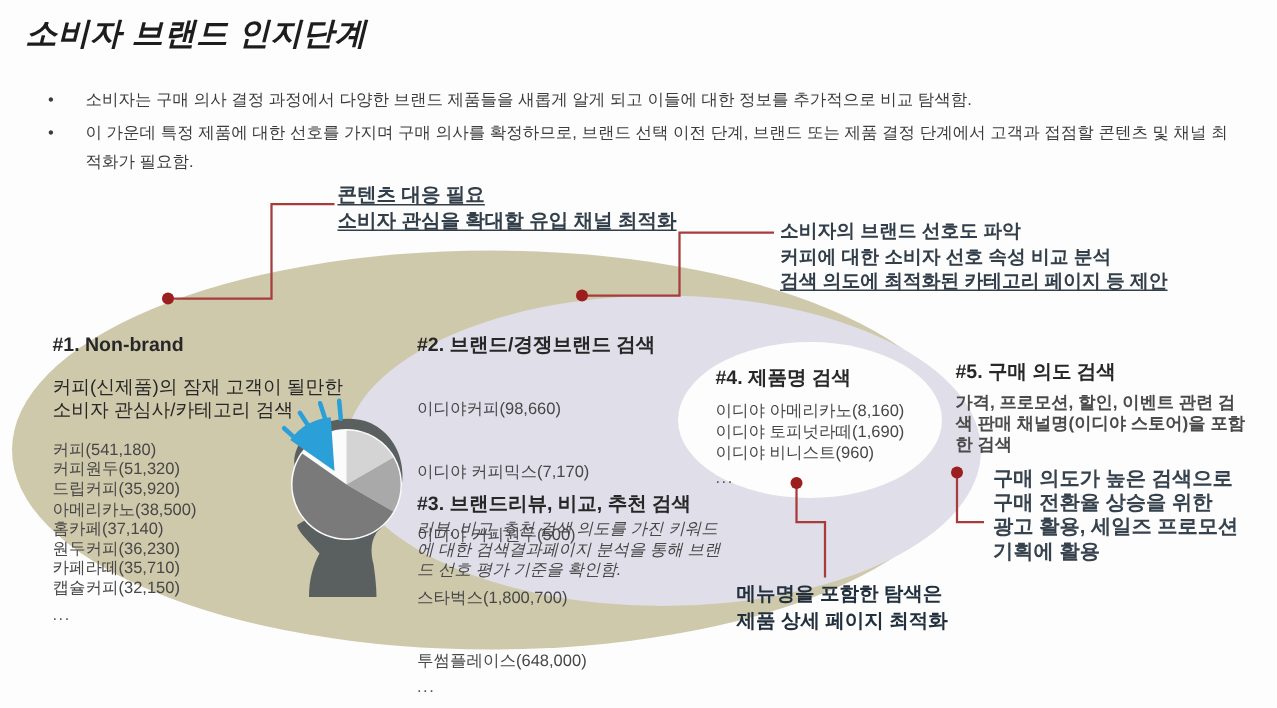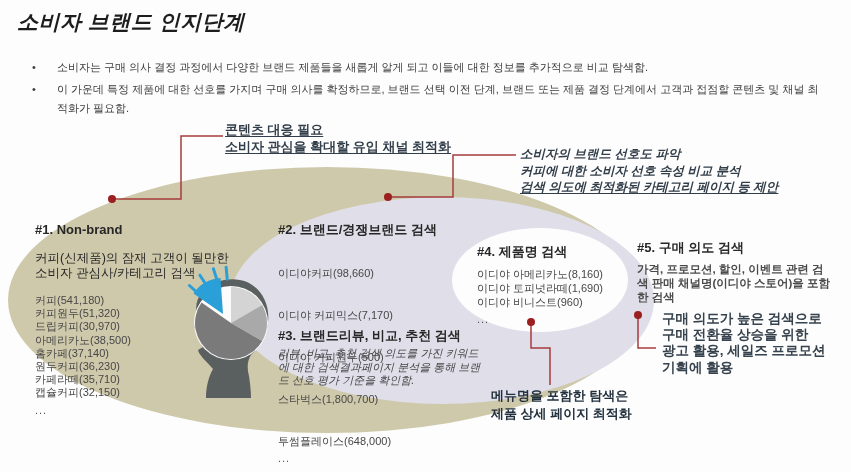--- a/index.html
+++ b/index.html
@@ -23,21 +23,21 @@
   .kw{line-height:13.2px;}
   .s2 .kw{line-height:14px;margin-top:28px;}
   .s4 .kw{line-height:14px;}
   .more{font-size:11px;color:#555;letter-spacing:1px;margin-top:5px;line-height:10px;}
   .stage-body{font-size:11px;color:#474747;line-height:13.5px;}
   .s5 .stage-body{font-size:11.5px;font-weight:600;line-height:14px;color:#4a4a4a;}
   
   .callout{font-weight:bold;color:#323e49;}
   .co-top{left:225px;top:121px;font-size:13px;line-height:17px;}
   .co-top .ln{text-decoration:underline;text-underline-offset:2px;}
-  .co-right{left:520px;top:146px;font-size:12.5px;line-height:16.5px;font-style:italic;}
+  .co-right{left:520px;top:146px;font-size:12.5px;line-height:16.5px;}
   .co-right .u{text-decoration:underline;text-underline-offset:2px;}
   .co-mid{left:491px;top:387px;font-size:13px;line-height:18px;color:#22303e;}
   .co-br{left:662px;top:311px;font-size:13.5px;line-height:16.2px;color:#36424d;}
   .footnote{left:57px;top:445px;font-size:9px;color:#4a4a4a;}
   .overlay{left:0;top:0;pointer-events:none;}
   .headsvg{left:168px;top:262px;}
 </style>
 </head>
 <body>
 
@@ -95,21 +95,21 @@
     <div>커피에 대한 소비자 선호 속성 비교 분석</div>
     <div class="u">검색 의도에 최적화된 카테고리 페이지 등 제안</div>
   </div>
 
   <div class="abs stage s1" style="left:35px;top:222px;width:198px;">
     <div class="stage-title">#1. Non-brand</div>
     <div class="stage-sub">커피(신제품)의 잠재 고객이 될만한 소비자 관심사/카테고리 검색</div>
     <div class="kw-list" style="margin-top:13px;">
         <div class="kw">커피(541,180)</div>
         <div class="kw">커피원두(51,320)</div>
-        <div class="kw">드립커피(30,970)</div>
+        <div class="kw">드립커피(35,920)</div>
         <div class="kw">아메리카노(38,500)</div>
         <div class="kw">홈카페(37,140)</div>
         <div class="kw">원두커피(36,230)</div>
         <div class="kw">카페라떼(35,710)</div>
         <div class="kw">캡슐커피(32,150)</div>
       </div>
     <div class="more">...</div>
   </div>
 
   <div class="abs stage s2" style="left:278px;top:222px;width:200px;">

